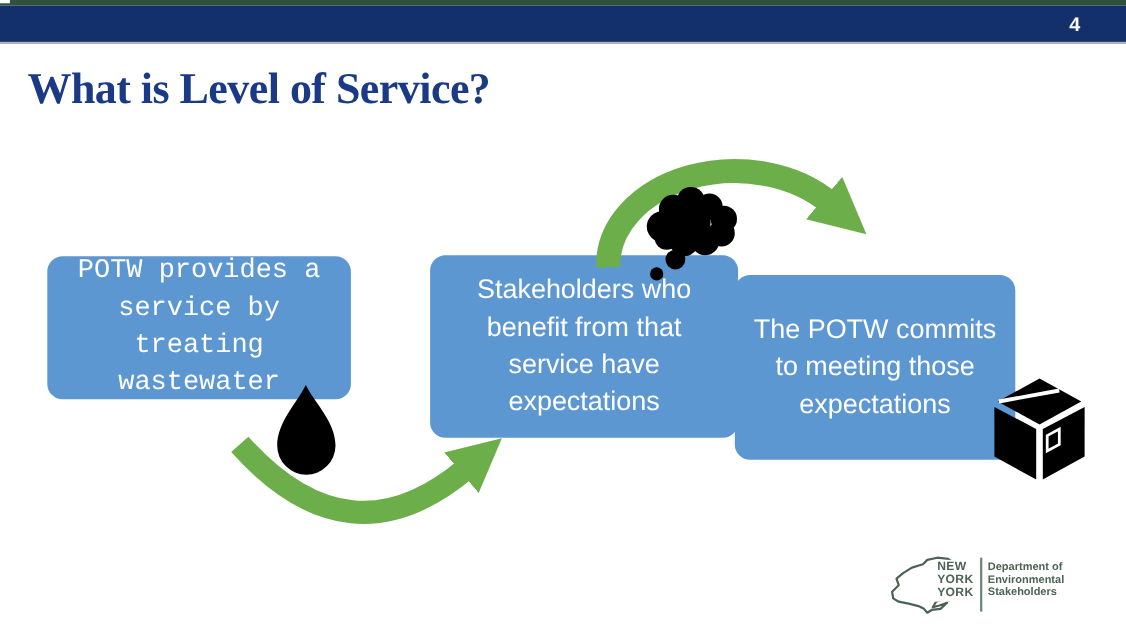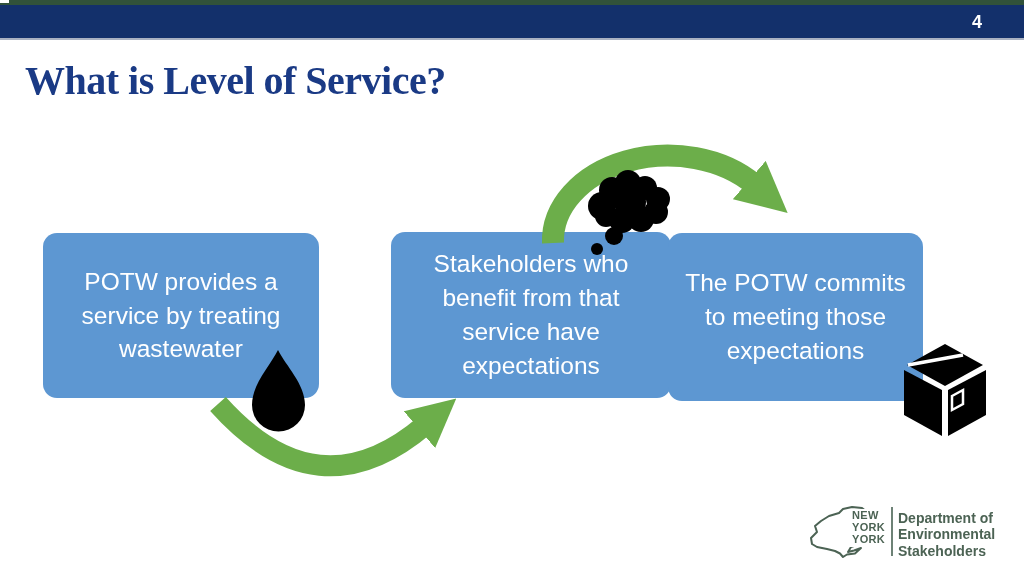--- a/index.html
+++ b/index.html
@@ -56,23 +56,23 @@
     justify-content: center;
   }
   .flow-box .box-text {
     color: #ffffff;
     font-size: 24.5px;
     line-height: 1.38;
     text-align: center;
     white-space: pre-line;
     padding: 0 6px;
   }
-  #box1 { left: 43px;  top: 233px; width: 276px; height: 165px; }
+  #box1 { left: 43px;  top: 233px; width: 276px; height: 130px; font-family: Liberation Mono, monospace; }
   #box2 { left: 358px; top: 232px; width: 280px; height: 166px; margin-left: 33px; }
-  #box3 { left: 668px; top: 233px; width: 255px; height: 168px; }
+  #box3 { left: 668px; top: 250px; width: 255px; height: 168px; }
 
   
   .diagram-overlay {
     position: absolute; top: 0; left: 0;
     width: 1024px; height: 576px;
   }
 
   
   .logo {
     position: absolute; left: 805px; top: 500px;
@@ -92,21 +92,21 @@
     letter-spacing: 0.3px;
   }
   .logo-divider {
     position: absolute; left: 86px; top: 7px;
     width: 1.5px; height: 49px;
     background: #6d8276;
   }
   .logo-dept {
     position: absolute; left: 93px; top: 10px;
     color: #4C6354;
-    font-size: 14px;
+    font-size: 10px;
     font-weight: bold;
     line-height: 1.17;
     white-space: nowrap;
   }
 </style>
 </head>
 <body>
 
 <div class="top-strip"></div>
 <div class="top-strip-notch"></div>

